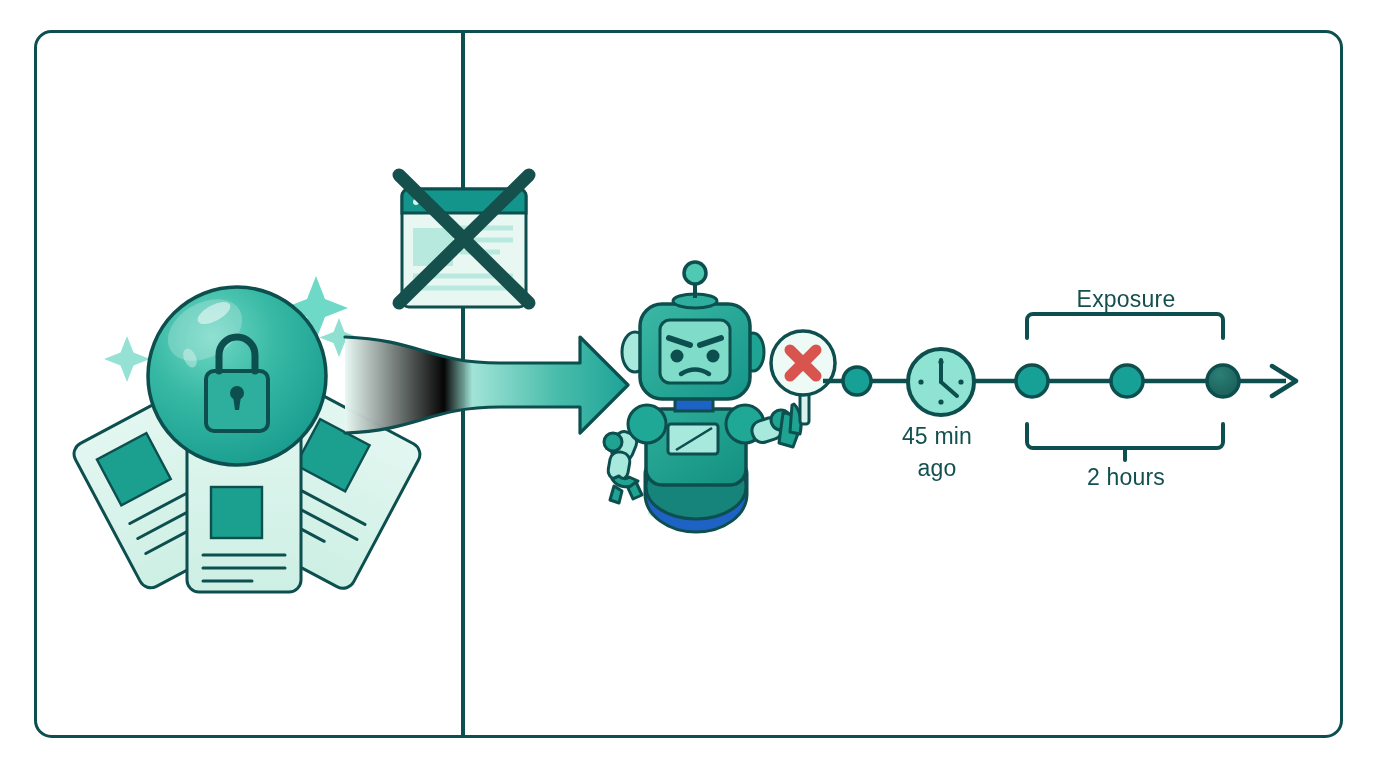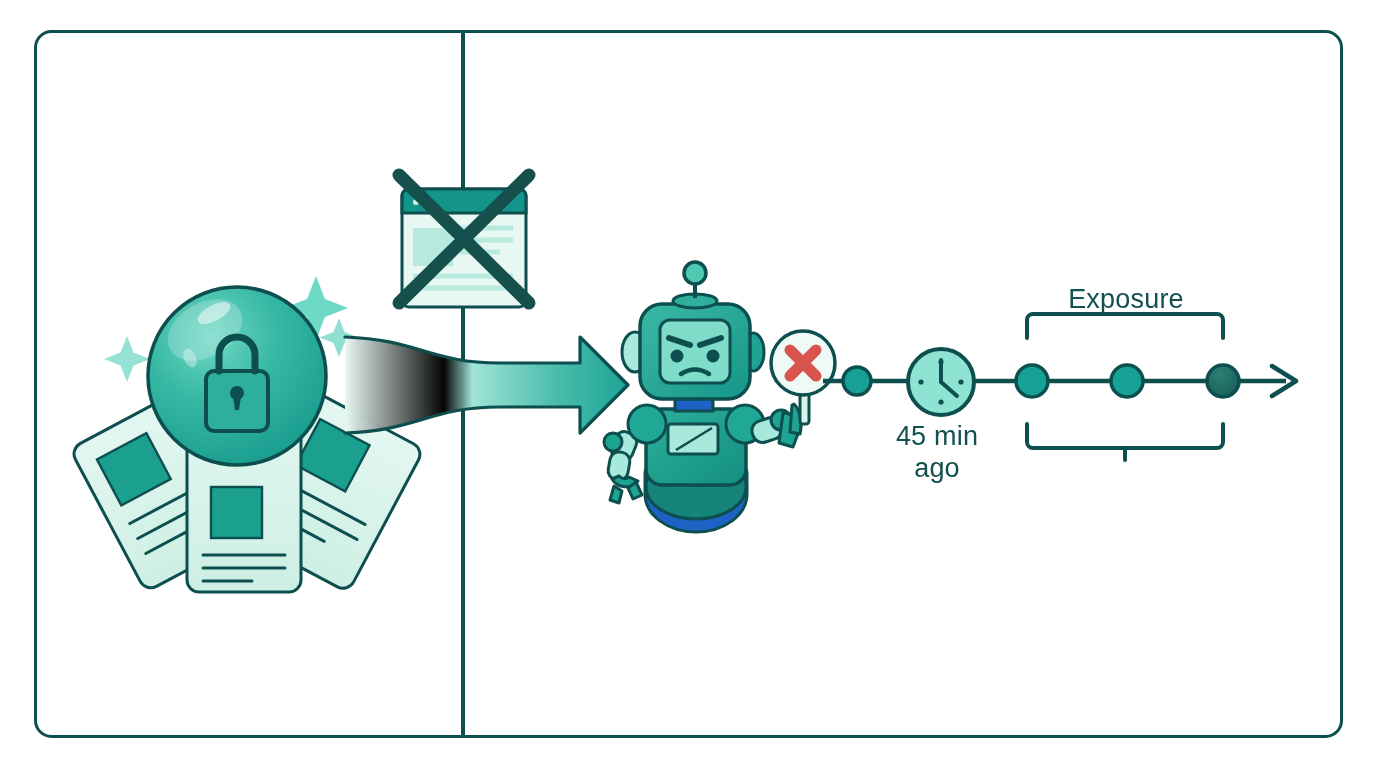--- a/index.html
+++ b/index.html
@@ -21,21 +21,21 @@
     position: absolute;
     left: 0;
     top: 0;
     width: 1376px;
     height: 768px;
   }
   .lbl {
     position: absolute;
     color: #13504f;
     font-family: "Liberation Sans", sans-serif;
-    font-size: 27px;
+    font-size: 23px;
     line-height: 31px;
     letter-spacing: 0.2px;
     white-space: pre;
     text-align: center;
   }
   .lbl.two-line { line-height: 32px; text-align: center; }
 </style>
 </head>
 <body>
 
@@ -240,14 +240,15 @@
       <path d="M1027 424 v18 a6 6 0 0 0 6 6 h184 a6 6 0 0 0 6 -6 v-18" fill="none" stroke="#0d4f4e" stroke-width="4" stroke-linecap="round"></path>
       <line x1="1125" y1="448" x2="1125" y2="460" stroke="#0d4f4e" stroke-width="4" stroke-linecap="round"></line>
     </g>
   </svg>
 
   <div class="lbl two-line" style="left:874px; top:420px; width:126px;"><span>45 min</span>
 <span>ago</span></div>
 
   <div class="lbl" style="left:1028px; top:284px; width:196px;">Exposure</div>
 
+  <div class="lbl" style="left:1028px; top:462px; width:196px;">2 hours</div>
 
 </div>
 
 </body></html>

